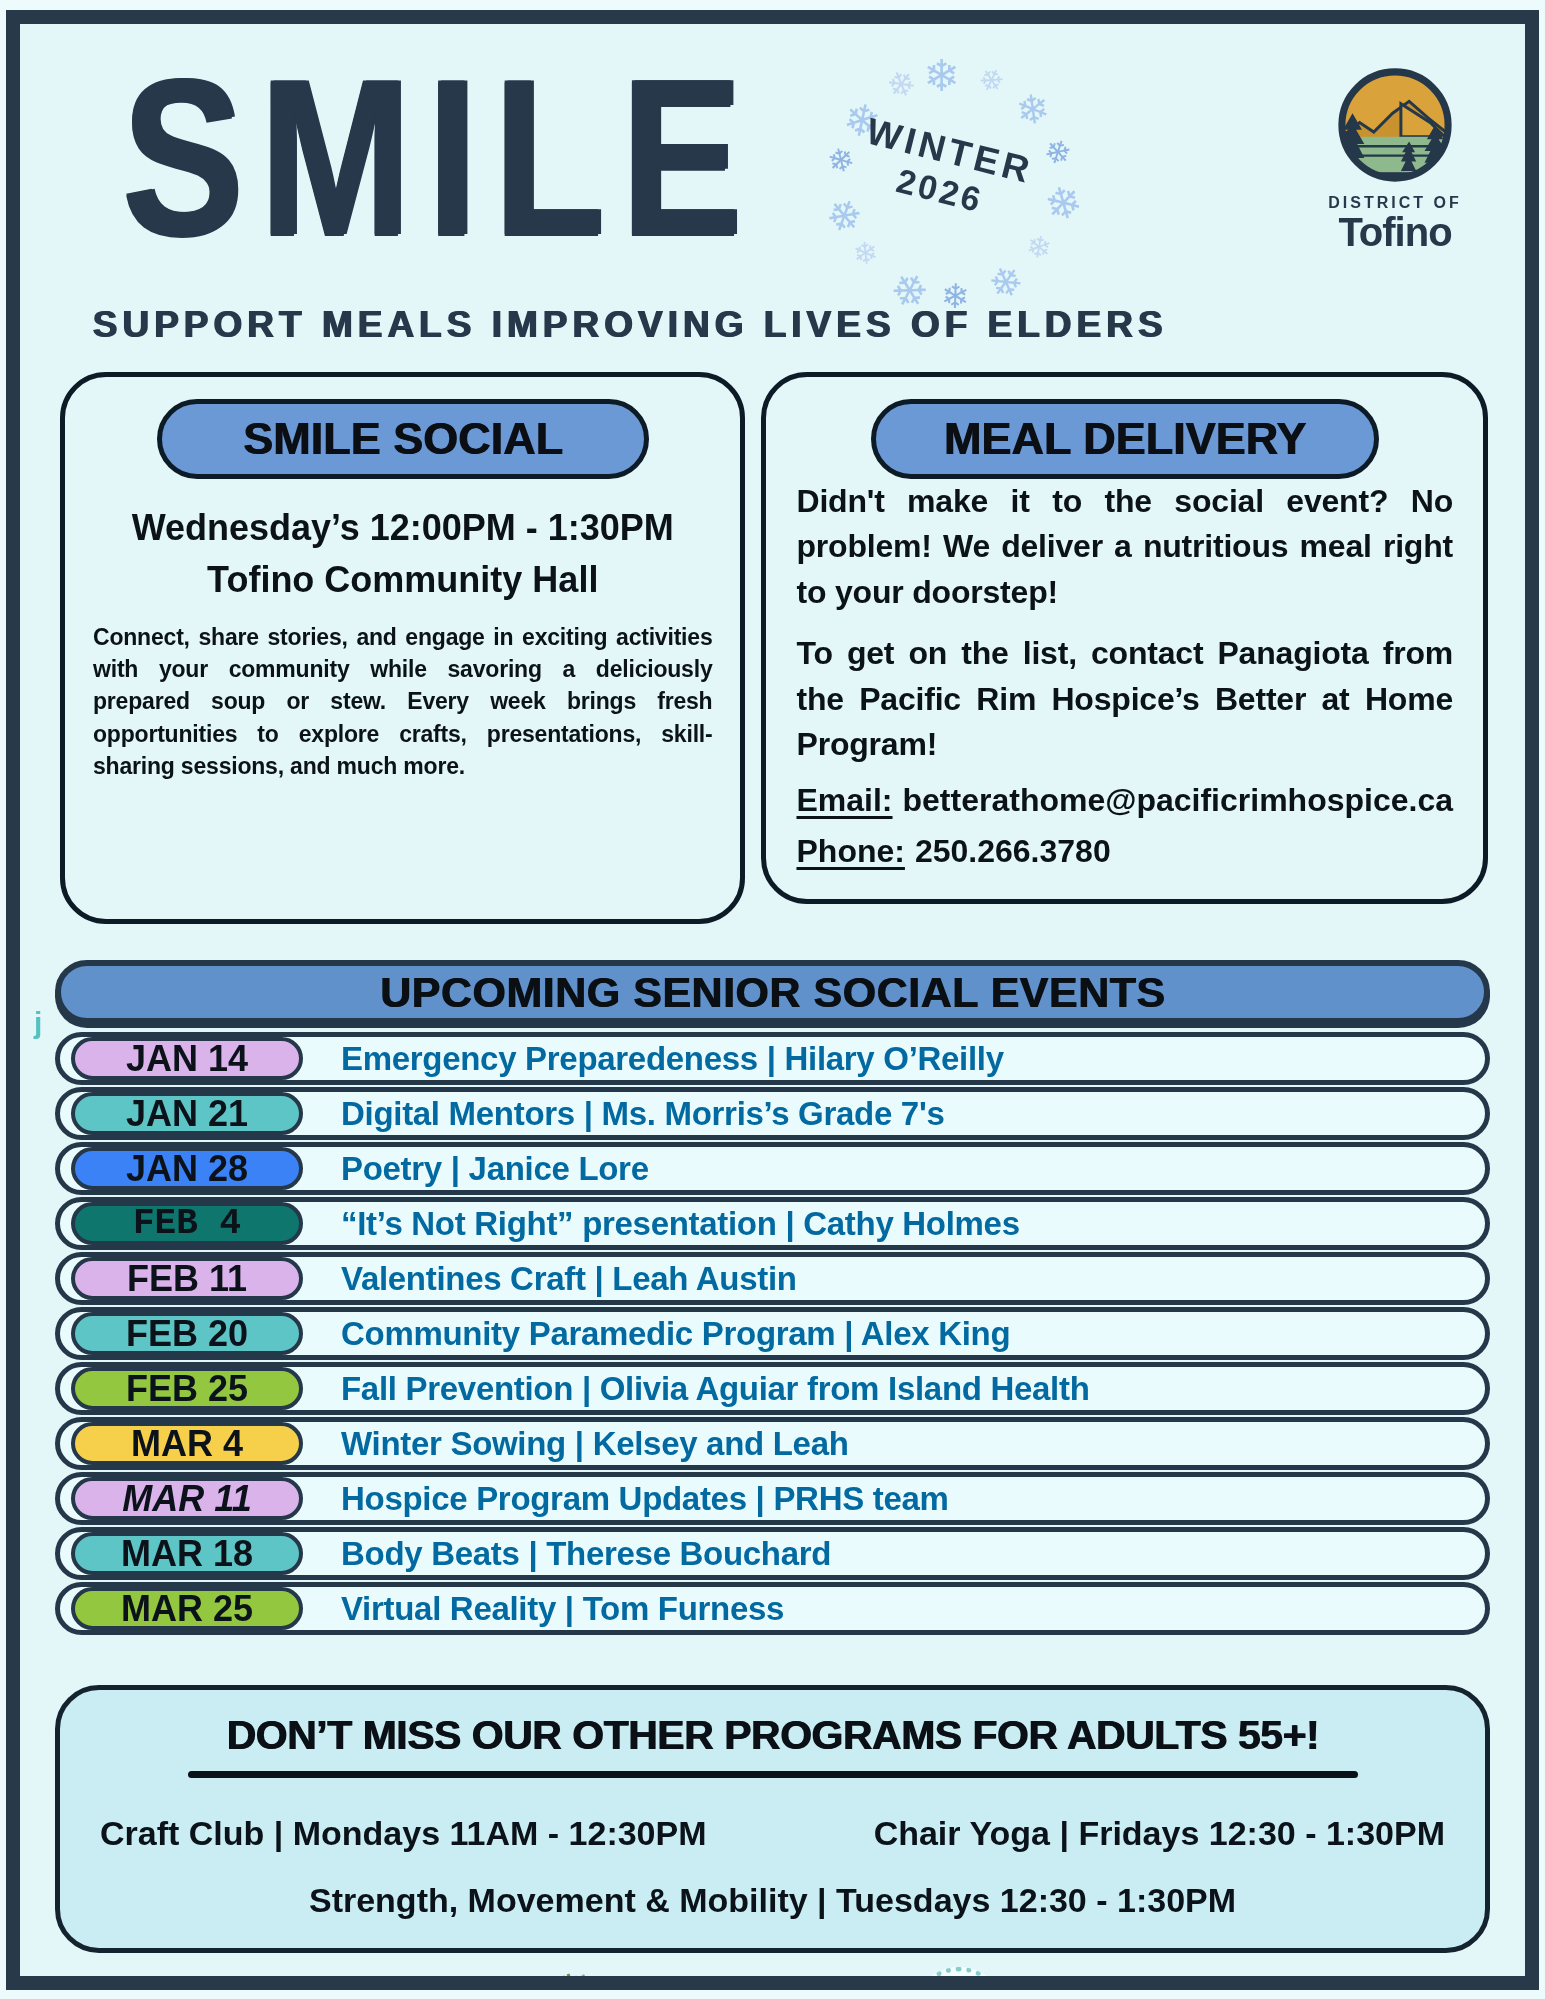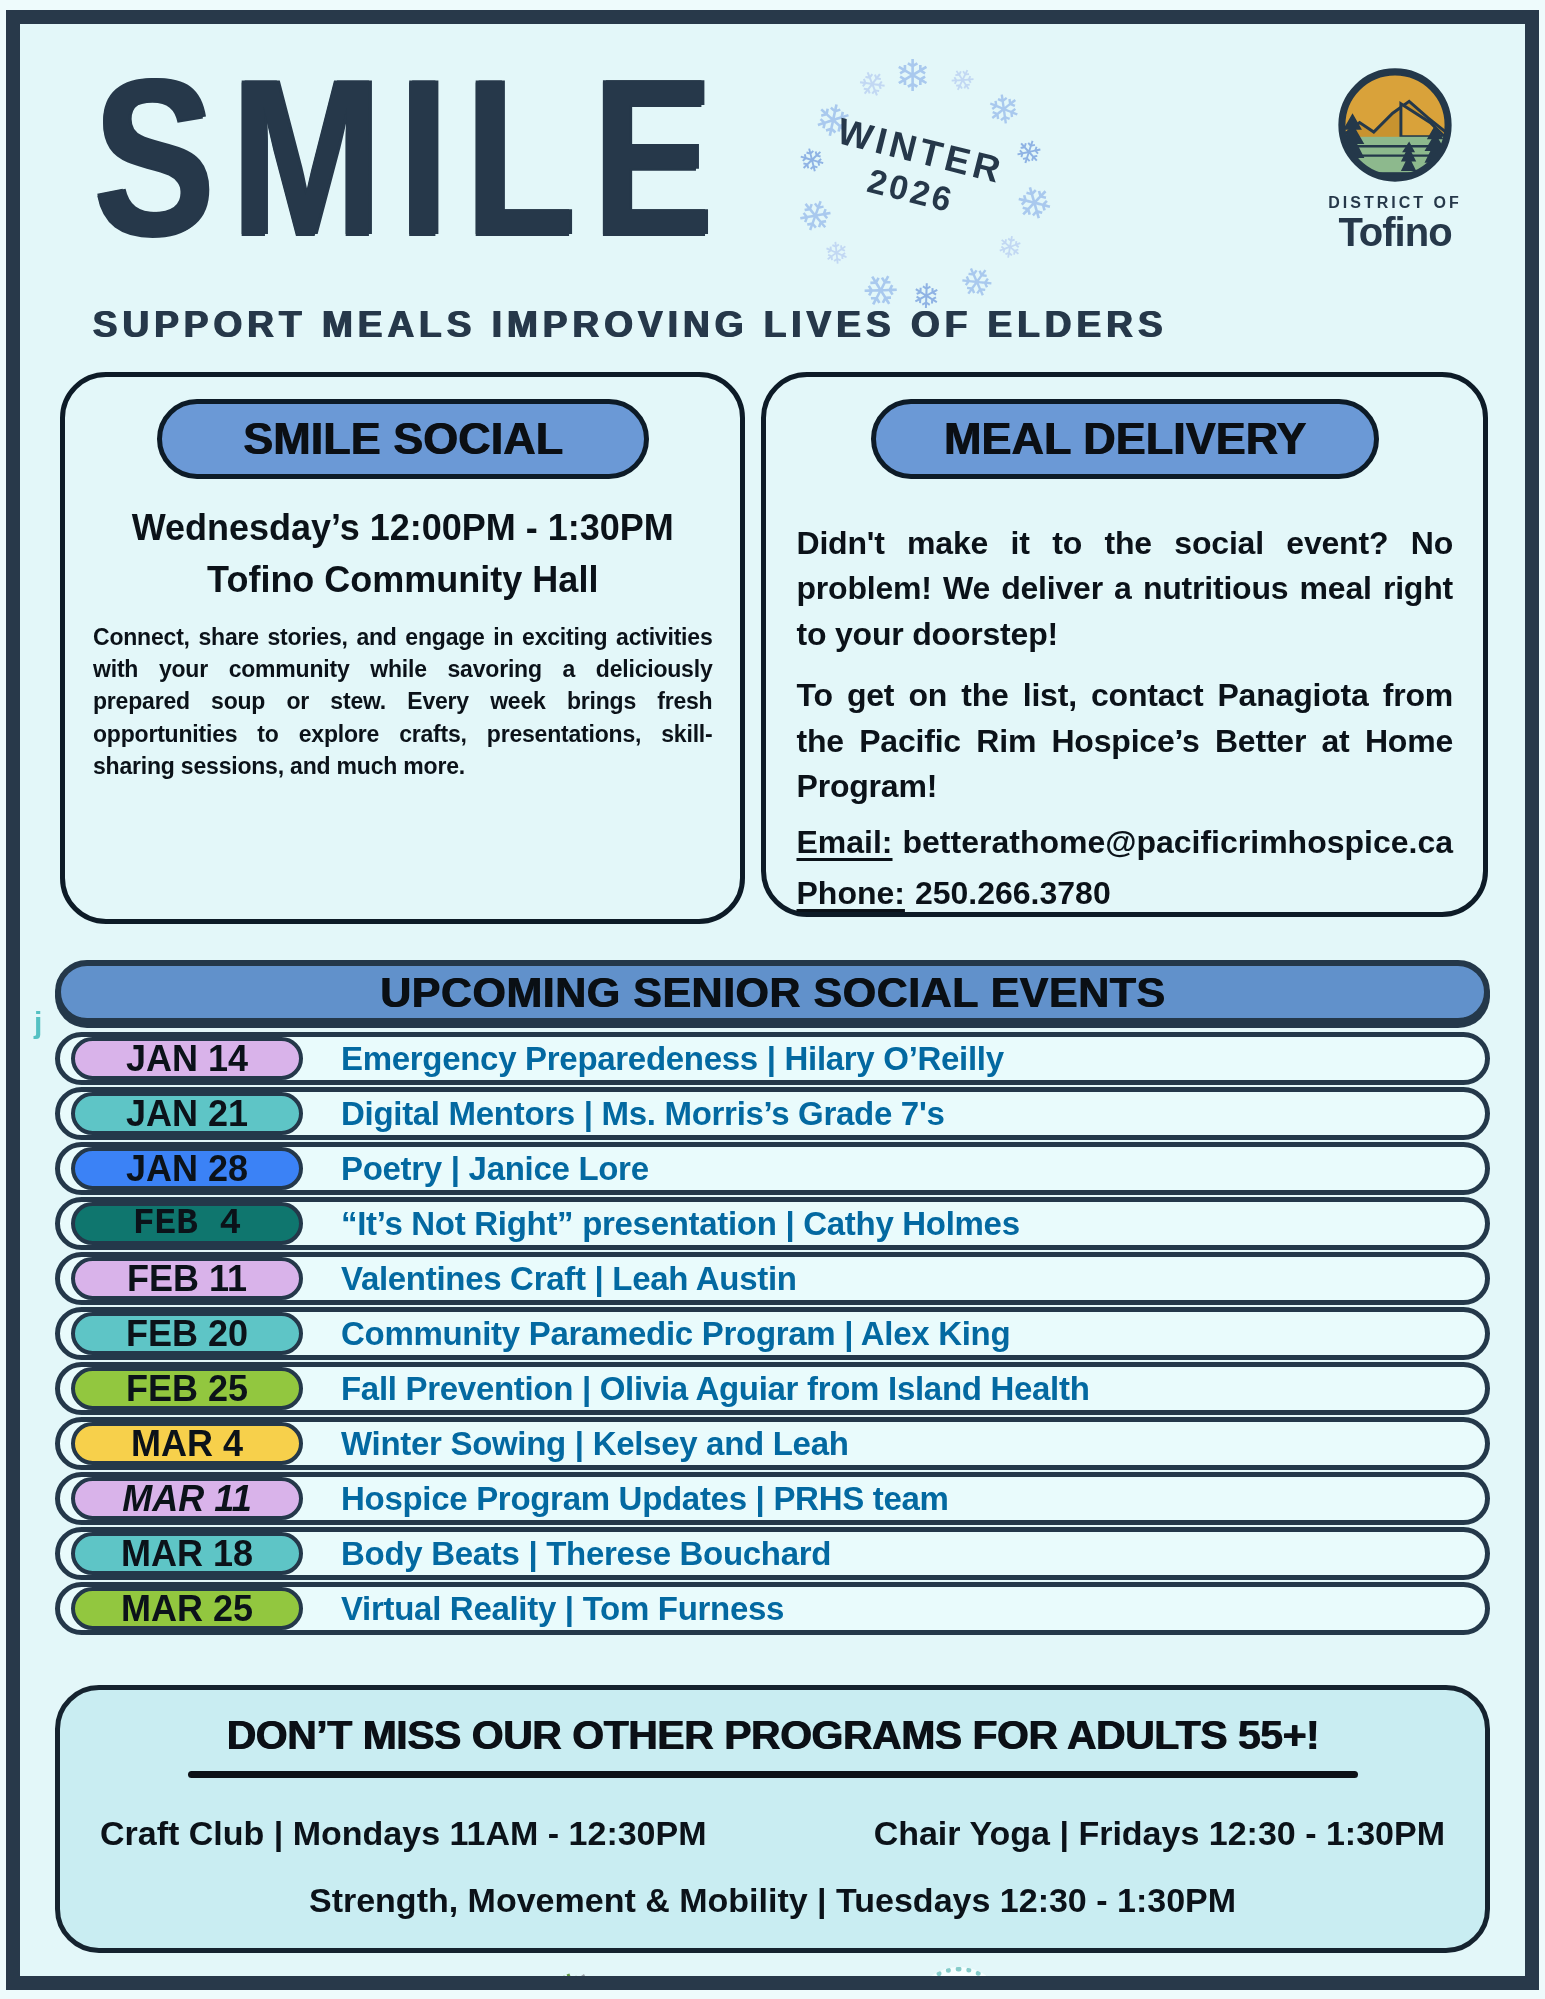--- a/index.html
+++ b/index.html
@@ -4,21 +4,21 @@
 <style>
   * { margin:0; padding:0; box-sizing:border-box; }
   html,body { width:1545px; height:1999px; background:#eefbfc; font-family:"Liberation Sans", sans-serif; overflow:hidden; }
 
   .poster {
     position:absolute; left:6px; top:10px; width:1533px; height:1980px;
     border:14px solid #28394a; background:#e3f7f9; overflow:hidden;
   }
 
   
-  .header { display:flex; align-items:flex-start; padding:34px 50px 0 72px; height:268px; }
+  .header { display:flex; align-items:flex-start; padding:34px 50px 0 101px; height:268px; }
   .smile-title {
     font-size:182px; font-weight:700; color:#26384a; letter-spacing:16px;
     line-height:0.9; transform:scaleY(1.22); transform-origin:top left;
     text-shadow:3px 0 0 #26384a, 0 2px 0 #26384a;
   }
   .wreath { position:relative; width:268px; height:240px; margin-left:54px; margin-top:-6px; flex:none; }
   .wreath .flake { position:absolute; left:50%; top:50%; color:#a9c9ee; font-family:"DejaVu Sans",sans-serif; }
   .wreath .flake span { display:block; margin:-0.5em 0 0 -0.5em; }
   .flake:nth-child(1){ transform:rotate(0deg)   translateY(-100px); font-size:44px;}
   .flake:nth-child(2){ transform:rotate(26deg)  translateY(-102px); font-size:30px; color:#c2d8f3;}
@@ -63,21 +63,21 @@
   }
   .box-left  .pill-heading { width:492px; }
   .box-right .pill-heading { width:508px; }
   .sched { text-align:center; font-size:36px; font-weight:700; color:#0b1219; margin-top:28px; }
   .sched2 { text-align:center; font-size:36px; font-weight:700; color:#0b1219; margin-top:10px; }
   .box-para {
     margin:20px 28px 0; font-size:23px; font-weight:700; color:#0b1219;
     text-align:justify; line-height:1.40; letter-spacing:-0.2px;
   }
   .box-right .box-para { margin:0 30px 0; font-size:32px; line-height:1.42; }
-  .box-right .p1 { margin-top:42px; }
+  .box-right .p1 { }
   .box-right .p2 { margin-top:16px; }
   .contact-line { margin:14px 30px 0; font-size:32px; font-weight:700; color:#0b1219; }
   .contact-line .lbl { text-decoration:underline; text-underline-offset:5px; text-decoration-thickness:3px; margin-right:10px; }
 
   
   .events-bar {
     margin:36px 35px 0; height:64px; background:#6191cb; border:6px solid #24384a;
     border-radius:999px; display:flex; align-items:center; justify-content:center;
     box-shadow:0 4px 0 #24384a;
   }

